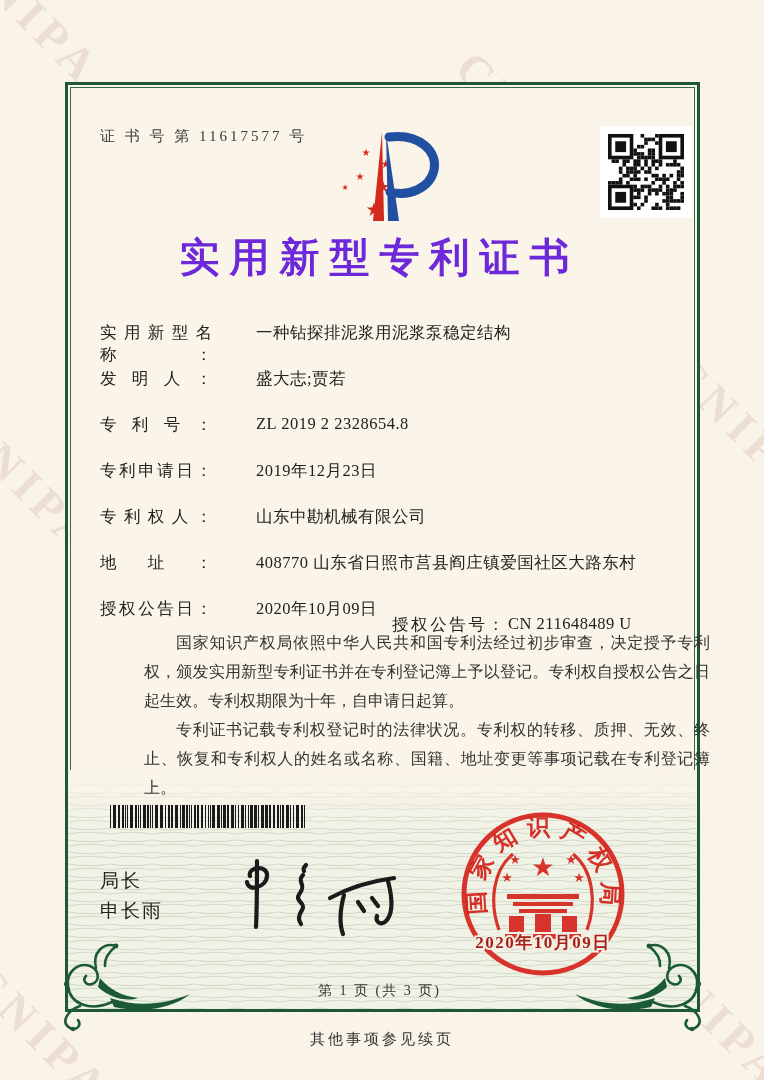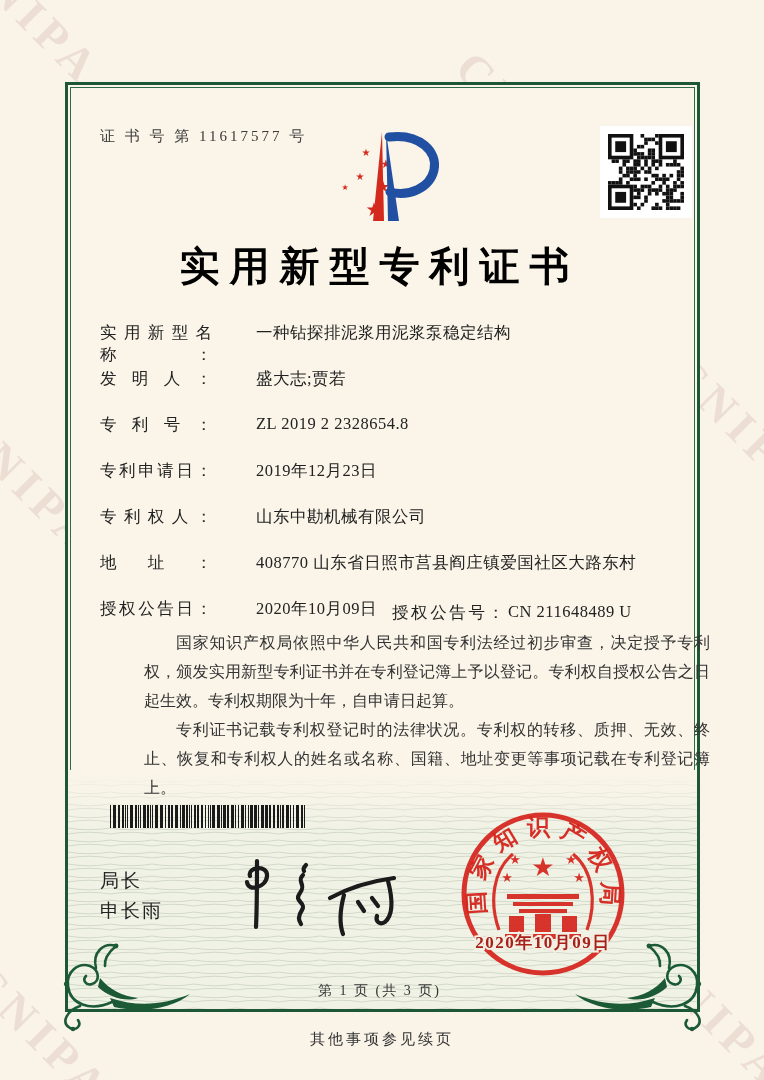--- a/index.html
+++ b/index.html
@@ -22,29 +22,29 @@
   .frame{
     position:absolute;left:65px;top:82px;width:629px;height:924px;
     border:3px solid #1d5737;background:#fbf5e9;
   }
   .frame::after{content:"";position:absolute;inset:2px;border:1px solid #2f6b49;pointer-events:none;}
   .cert-no{position:absolute;left:100px;top:127px;font-size:15px;letter-spacing:3px;color:#3a3a3a;}
   .logo{position:absolute;left:330px;top:124px;width:190px;height:110px;}
   .qr-wrap{position:absolute;left:600px;top:126px;width:92px;height:92px;background:#fff;}
   .qr-wrap svg{position:absolute;left:8px;top:8px;}
   .title{
-    position:absolute;left:65px;top:239px;width:629px;text-align:center;
-    font-size:40px;font-weight:bold;letter-spacing:10px;color:#000000;
+    position:absolute;left:65px;top:230px;width:629px;text-align:center;
+    font-size:40px;font-weight:bold;letter-spacing:10px;color:#6d28d9;
   }
   .fields{position:absolute;left:100px;top:322px;width:566px;}
   .frow{display:flex;align-items:flex-start;height:20px;margin-bottom:26px;font-size:16.5px;gap:40px;}
   .flabel{flex:0 0 112px;text-align:justify;text-align-last:justify;color:#222;}
   .fvalue{flex:1;padding-left:4px;letter-spacing:0.5px;white-space:nowrap;}
   .grant-row{position:relative;}
-  .grant-second{position:absolute;left:292px;top:4px;display:flex;}
+  .grant-second{position:absolute;left:292px;top:16px;display:flex;}
   .grant-second .flabel{flex:0 0 112px;}
   .body-text{
     position:absolute;left:100px;top:628px;width:566px;
     font-size:16px;line-height:29px;color:#333;text-align:justify;margin-left:44px;
   }
   .body-text p{margin:0;text-indent:2em;}
   
   .guilloche{position:absolute;left:68px;top:770px;width:629px;height:239px;overflow:hidden;}
   .guilloche .fade{position:absolute;left:0;top:0;width:100%;height:60px;
     background:linear-gradient(#fbf5e9 0%,rgba(251,245,233,0) 100%);}

